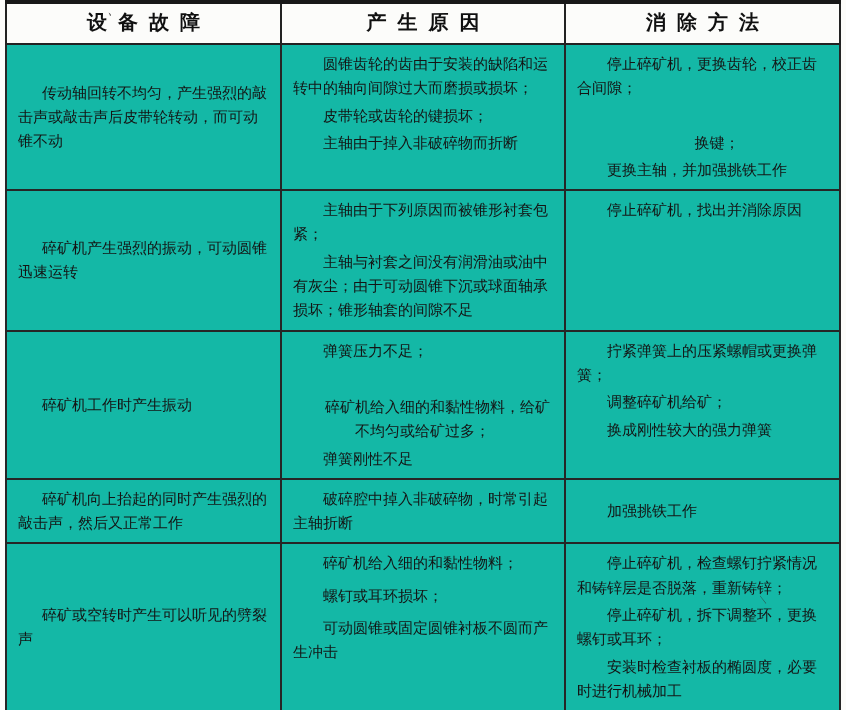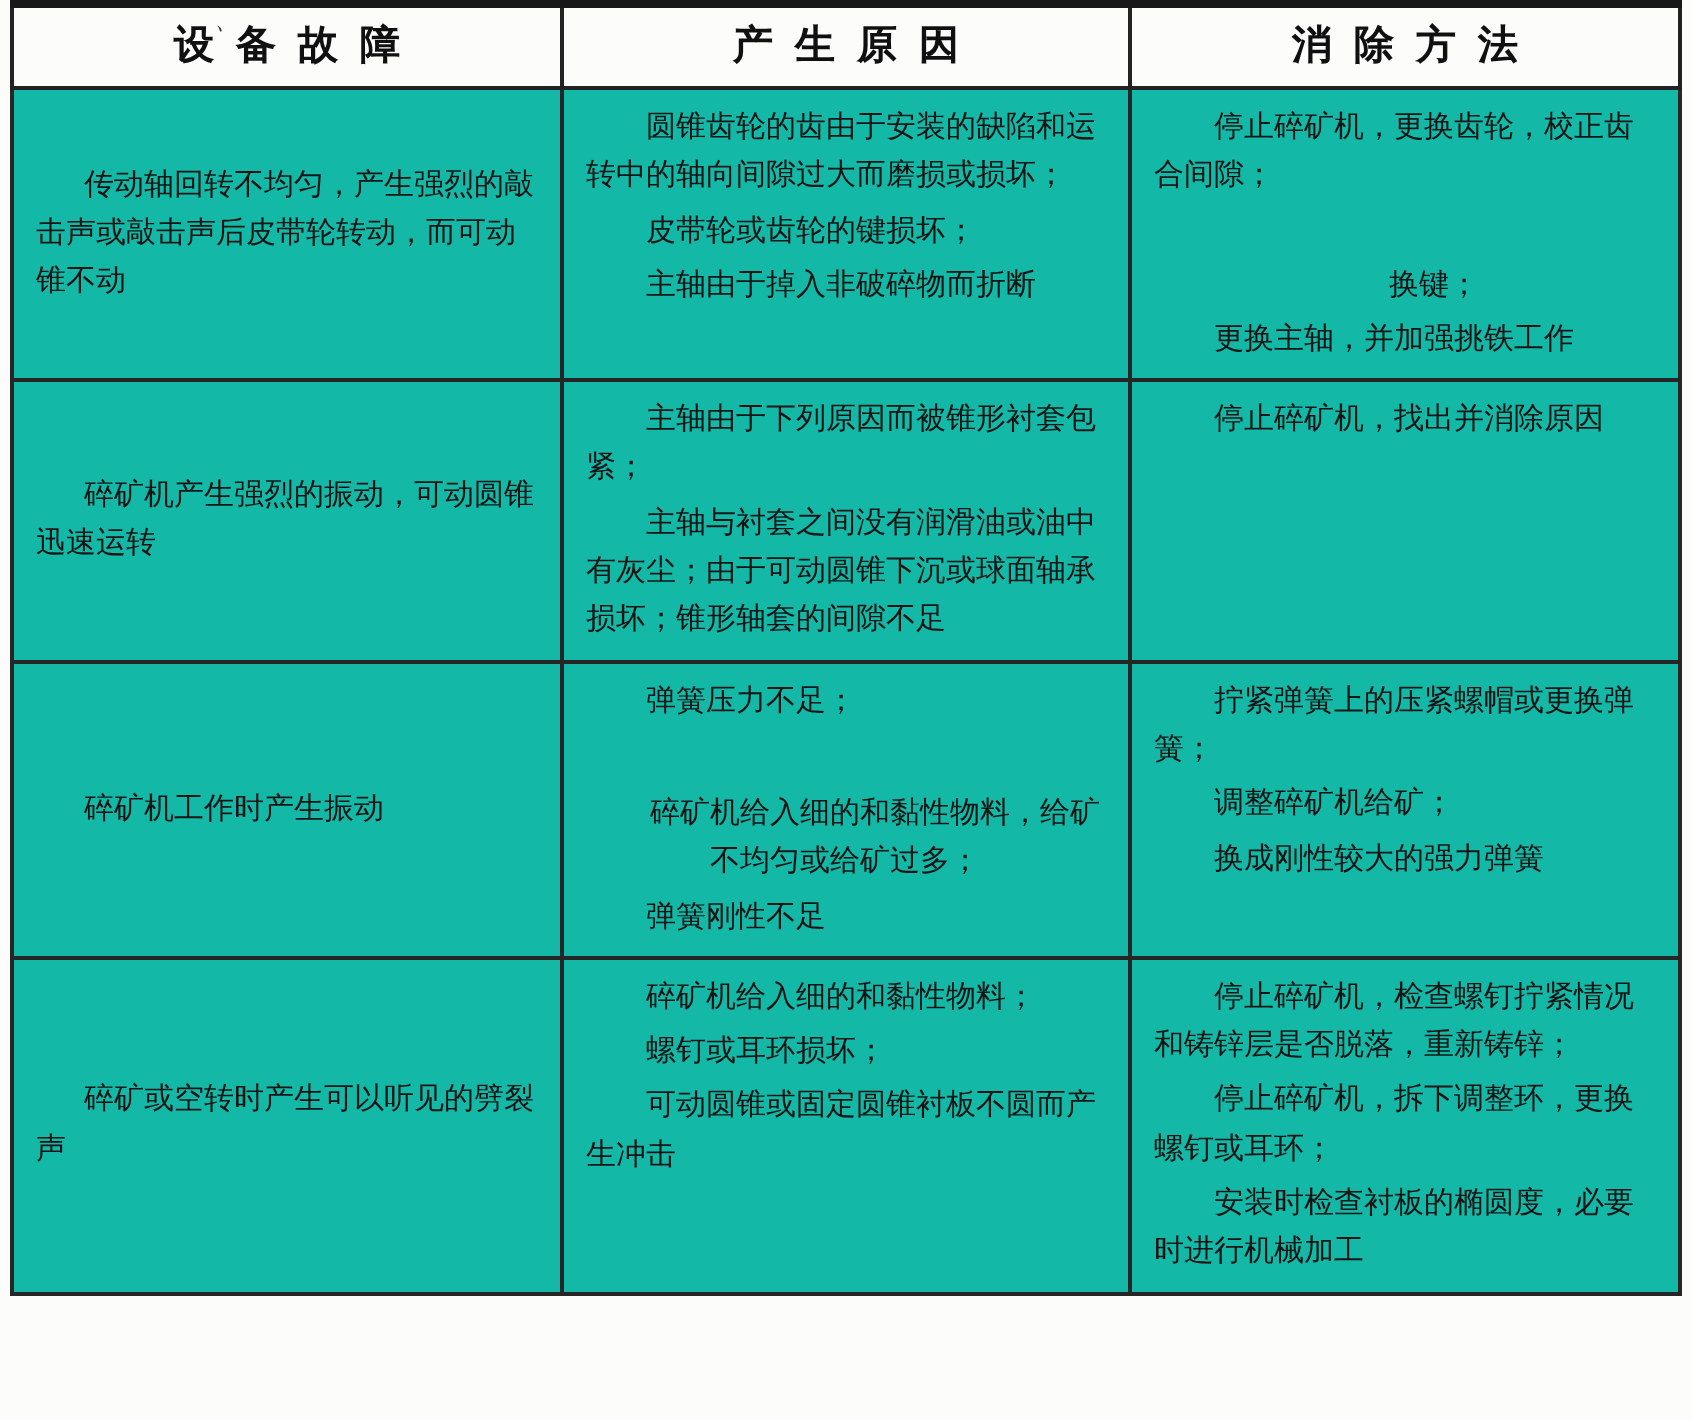--- a/index.html
+++ b/index.html
@@ -141,20 +141,31 @@
             <p>弹簧刚性不足</p>
           </td>
           <td class="remedy">
             <p>拧紧弹簧上的压紧螺帽或更换弹簧；</p>
             <p>调整碎矿机给矿；</p>
             <p>换成刚性较大的强力弹簧</p>
           </td>
         </tr>
         <tr>
           <td class="fault">
+            <p>碎矿机向上抬起的同时产生强烈的敲击声，然后又正常工作</p>
+          </td>
+          <td class="cause">
+            <p>破碎腔中掉入非破碎物，时常引起主轴折断</p>
+          </td>
+          <td class="remedy">
+            <p>加强挑铁工作</p>
+          </td>
+        </tr>
+        <tr>
+          <td class="fault">
             <p>碎矿或空转时产生可以听见的劈裂声</p>
           </td>
           <td class="cause">
             <p>碎矿机给入细的和黏性物料；</p>
             <p>螺钉或耳环损坏；</p>
             <p>可动圆锥或固定圆锥衬板不圆而产生冲击</p>
           </td>
           <td class="remedy">
             <p>停止碎矿机，检查螺钉拧紧情况和铸锌层是否脱落，重新铸锌；</p>
             <p>停止碎矿机，拆下调整环，更换螺钉或耳环；</p>

